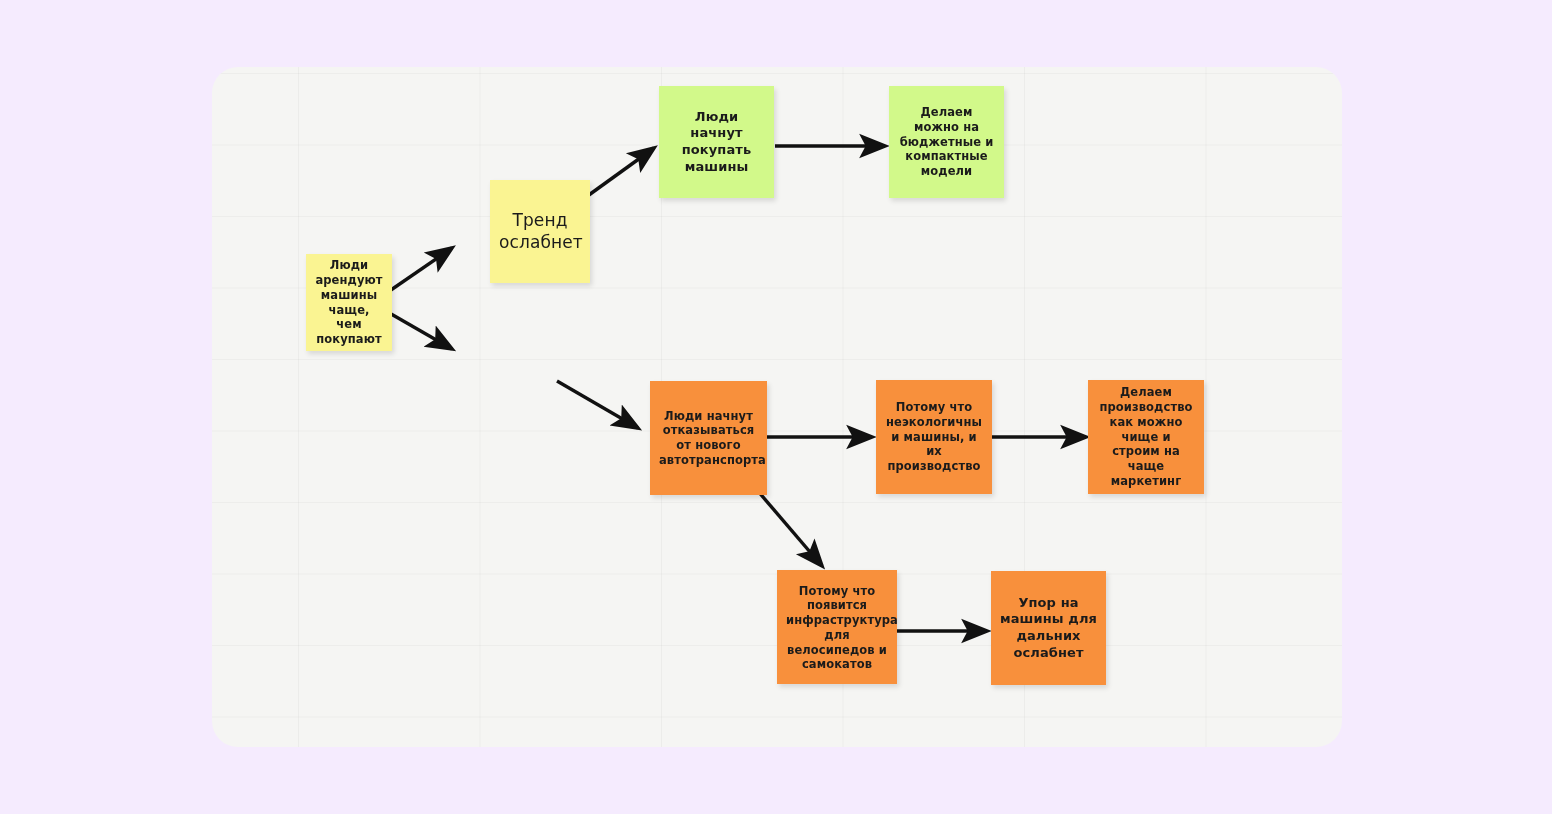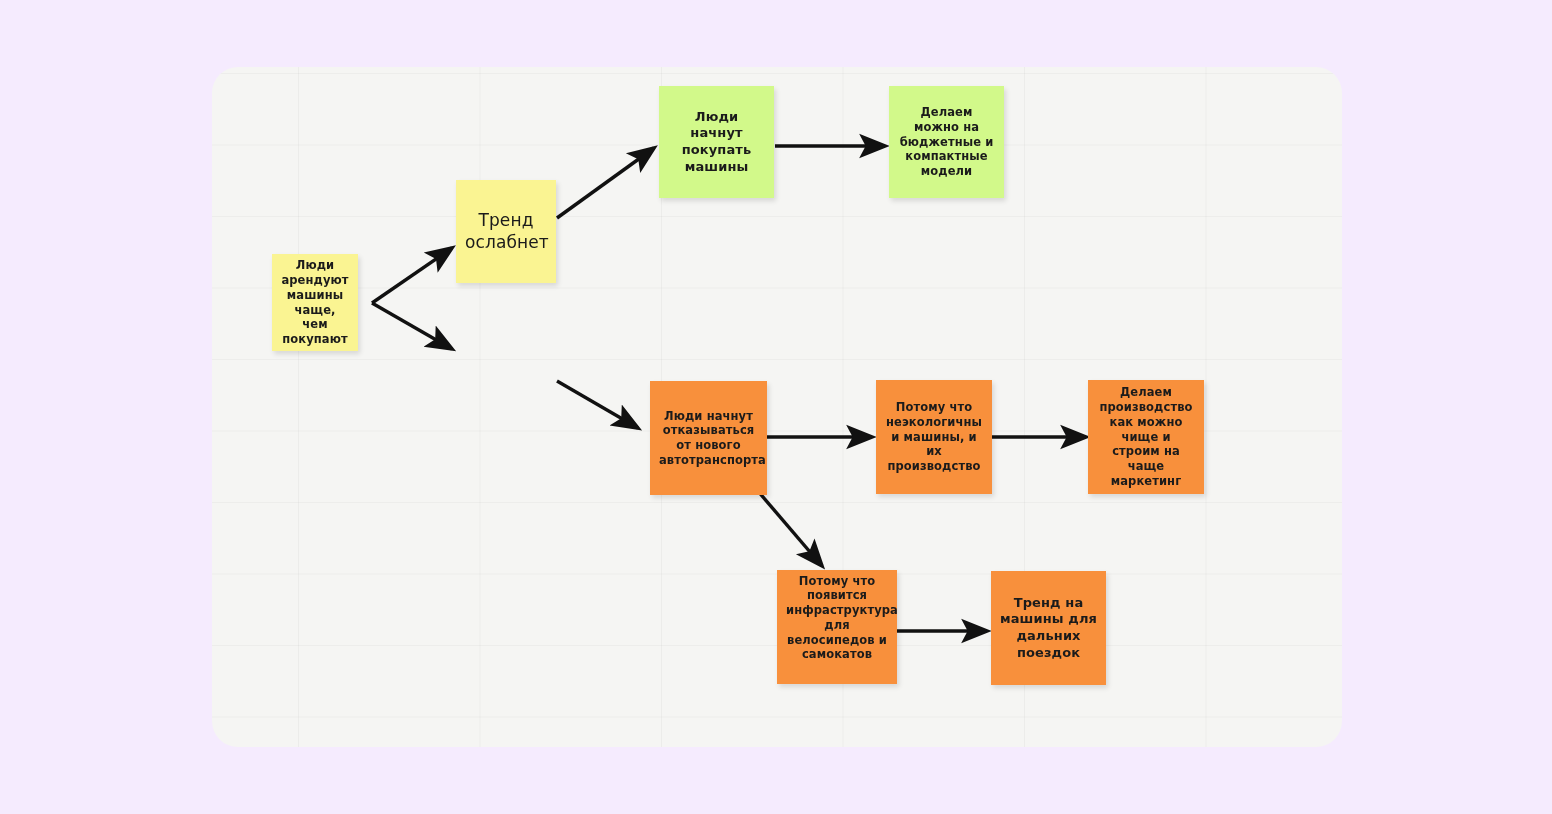--- a/index.html
+++ b/index.html
@@ -55,26 +55,26 @@
   
   .note {
     position: absolute;
     box-sizing: border-box;
     display: flex;
     align-items: center;
     justify-content: center;
     text-align: center;
     color: #1b1b1b;
     line-height: 1.28;
-    padding: 22px 9px;
+    padding: 12px 9px;
     box-shadow: 2px 3px 5px rgba(0,0,0,0.12);
   }
   .note span { display: block; width: 100%; }
 
-  .yellow { background: #faf492; }
+  .yellow { background: #faf492; margin-left: 34px; }
   .green  { background: #d2f98a; }
   .orange { background: #f8903c; }
 
   .t-sm  { font-size: 11.5px; font-weight: 600; letter-spacing: .1px; }
   .t-md  { font-size: 13px;  font-weight: 600; letter-spacing: .1px; }
   .t-lg  { font-size: 17px;  font-weight: 400; letter-spacing: .1px; }
 </style>
 </head>
 <body>
 
@@ -137,16 +137,16 @@
 
   <div class="note orange t-sm" style="left:1088px; top:380px; width:116px; height:114px;">
     <span>Делаем производство как можно чище и строим на чаще маркетинг</span>
   </div>
 
   <div class="note orange t-sm" style="left:777px; top:570px; width:120px; height:114px;align-items:flex-end;">
     <span>Потому что появится инфраструктура для велосипедов и самокатов</span>
   </div>
 
   <div class="note orange t-md" style="left:991px; top:571px; width:115px; height:114px;">
-    <span>Тренд на машины для дальних поездок</span>
+    <span>Упор на машины для дальних ослабнет</span>
   </div>
 
 </div>
 
 </body></html>

